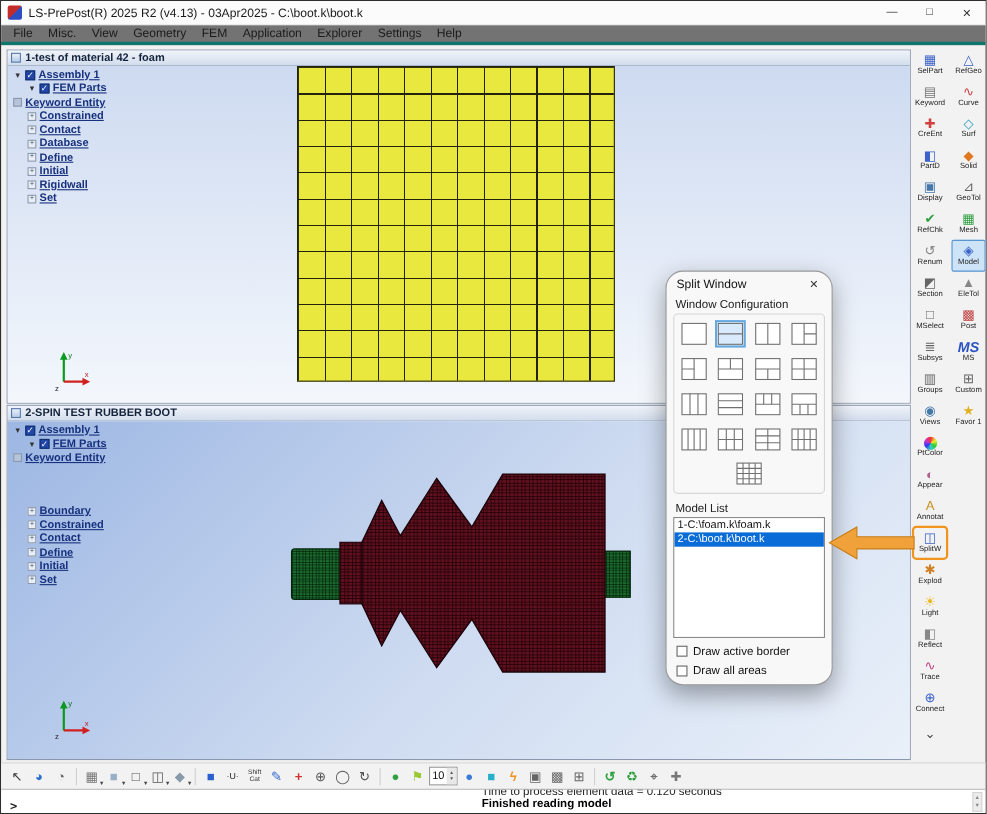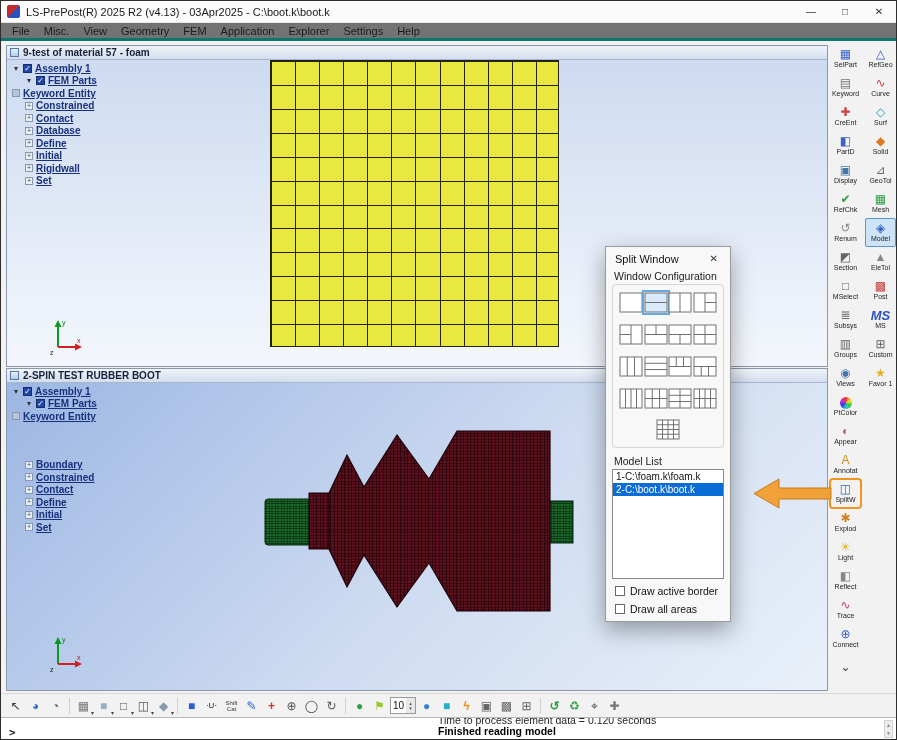--- a/index.html
+++ b/index.html
@@ -70,21 +70,21 @@
 
   
   .statusbar{position:absolute;left:0;top:716px;right:0;bottom:0;background:#fff;border-top:1px solid #b8b8b8;overflow:hidden;}
   .prompt{position:absolute;left:8px;top:8px;font-size:11px;font-weight:bold;color:#222;font-family:"DejaVu Sans Mono",monospace;}
   .log{position:absolute;left:437px;top:-3px;right:16px;}
   .log-line{font-size:10.5px;line-height:11px;color:#222;white-space:nowrap;}
   .log-line.bold{font-weight:bold;color:#000;}
   .log-scroll{position:absolute;right:3px;top:2px;width:9px;height:18px;background:#ececec;border:1px solid #d4d4d4;font-size:5px;color:#888;text-align:center;line-height:8px;}
 
   
-  .dialog{position:absolute;left:604px;top:245px;width:126px;background:#f8f8f8;border:1px solid #9a9a9a;border-radius:0;box-shadow:0 8px 22px rgba(0,0,0,.35);z-index:10;padding-bottom:6px;}
+  .dialog{position:absolute;left:604px;top:245px;width:152px;background:#f8f8f8;border:1px solid #9a9a9a;border-radius:16px;box-shadow:0 8px 22px rgba(0,0,0,.35);z-index:10;padding-bottom:6px;}
   .dlg-title-row{display:flex;align-items:center;padding:5px 9px 3px;}
   .dlg-title{font-size:11px;color:#111;}
   .dlg-close{margin-left:auto;font-size:10px;color:#333;padding:1px 3px;}
   .dlg-group-label{font-size:10.5px;color:#222;padding:2px 8px 1px;}
   .cfg-box{margin:1px 6px 0;border:1px solid #d6d6d6;border-radius:4px;padding:7px 6px;}
   .cfg-grid{display:grid;grid-template-columns:repeat(4,24px);justify-content:space-between;row-gap:11px;}
   .cfg-btn{width:24px;height:21px;padding:0;background:none;border:none;display:block;}
   .cfg-btn.selected{outline:2px solid #66a8e0;outline-offset:0;}
   .cfg-center{display:flex;justify-content:center;margin-top:10px;}
   .dlg-list-label{font-size:10.5px;color:#222;padding:7px 8px 2px;}
@@ -124,21 +124,21 @@
       <span class="menu-item">Explorer</span>
       <span class="menu-item">Settings</span>
       <span class="menu-item">Help</span>
     </div>
 
   <div class="graphics">
 
     <div class="viewport vp-top">
       <div class="vp-header">
         <span class="vp-icon"></span>
-        <span class="vp-title">9-test of material 57 - foam</span>
+        <span class="vp-title">1-test of material 42 - foam</span>
       </div>
       <div class="vp-body">
         <div class="tree" id="tree0">
             <div class="tree-row" style="padding-left: 2px;">
               <span class="caret">▾</span>
               <span class="cb">✓</span>
               <span class="tree-label">Assembly 1</span>
             </div>
             <div class="tree-row" style="padding-left: 15px;">
               <span class="caret">▾</span>

